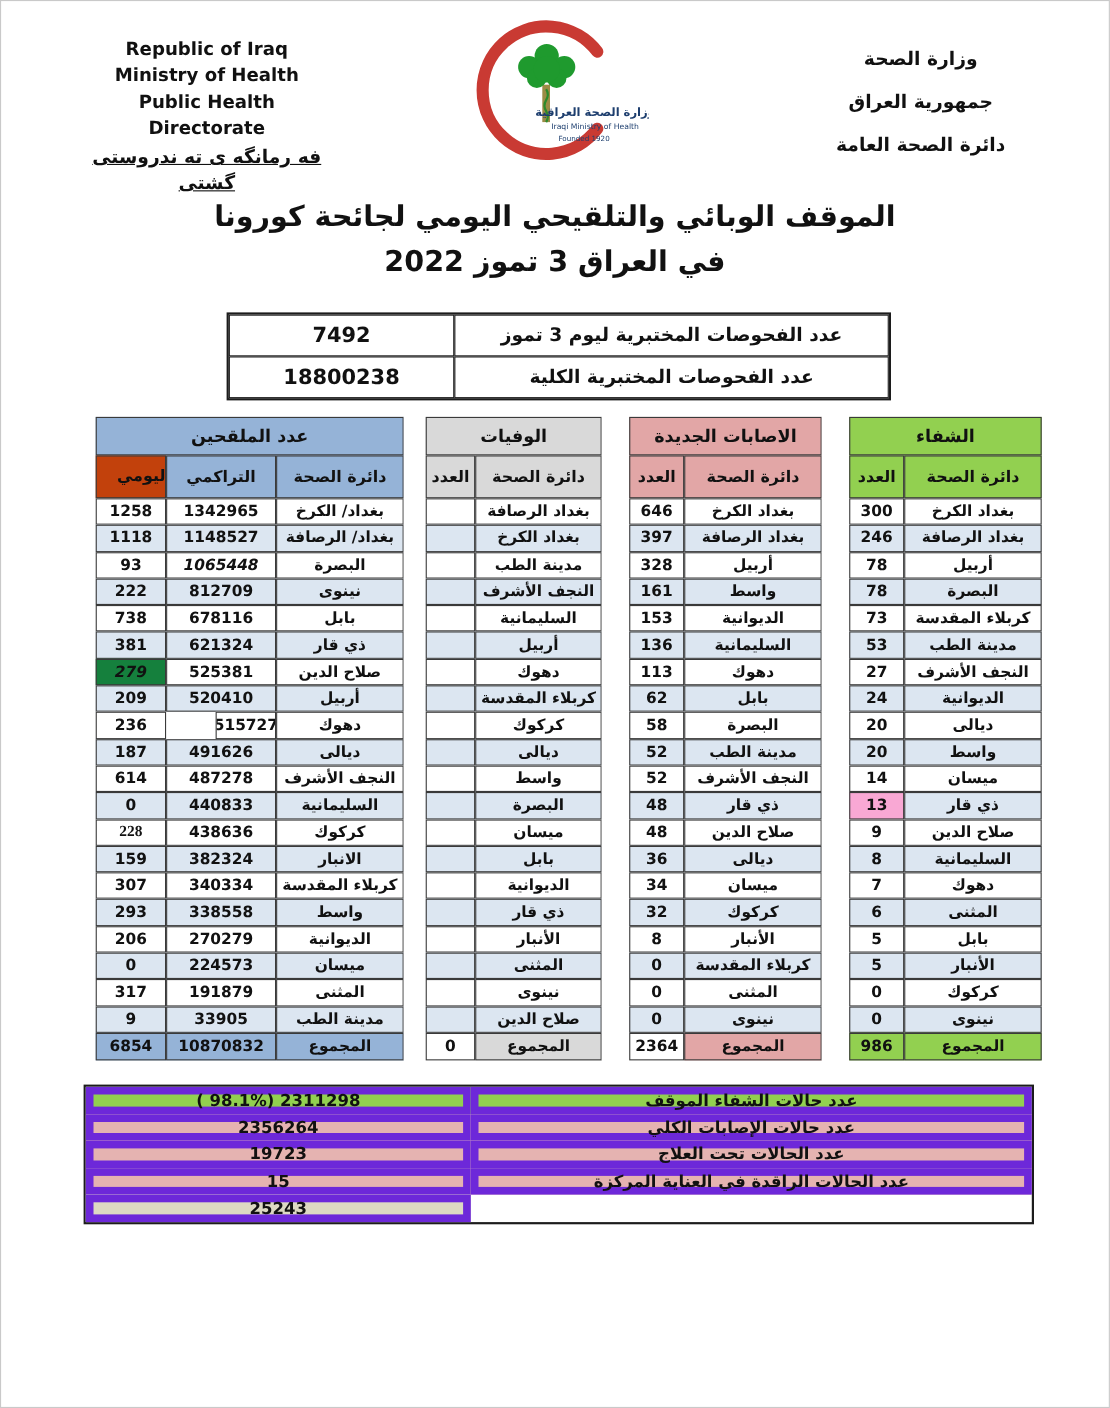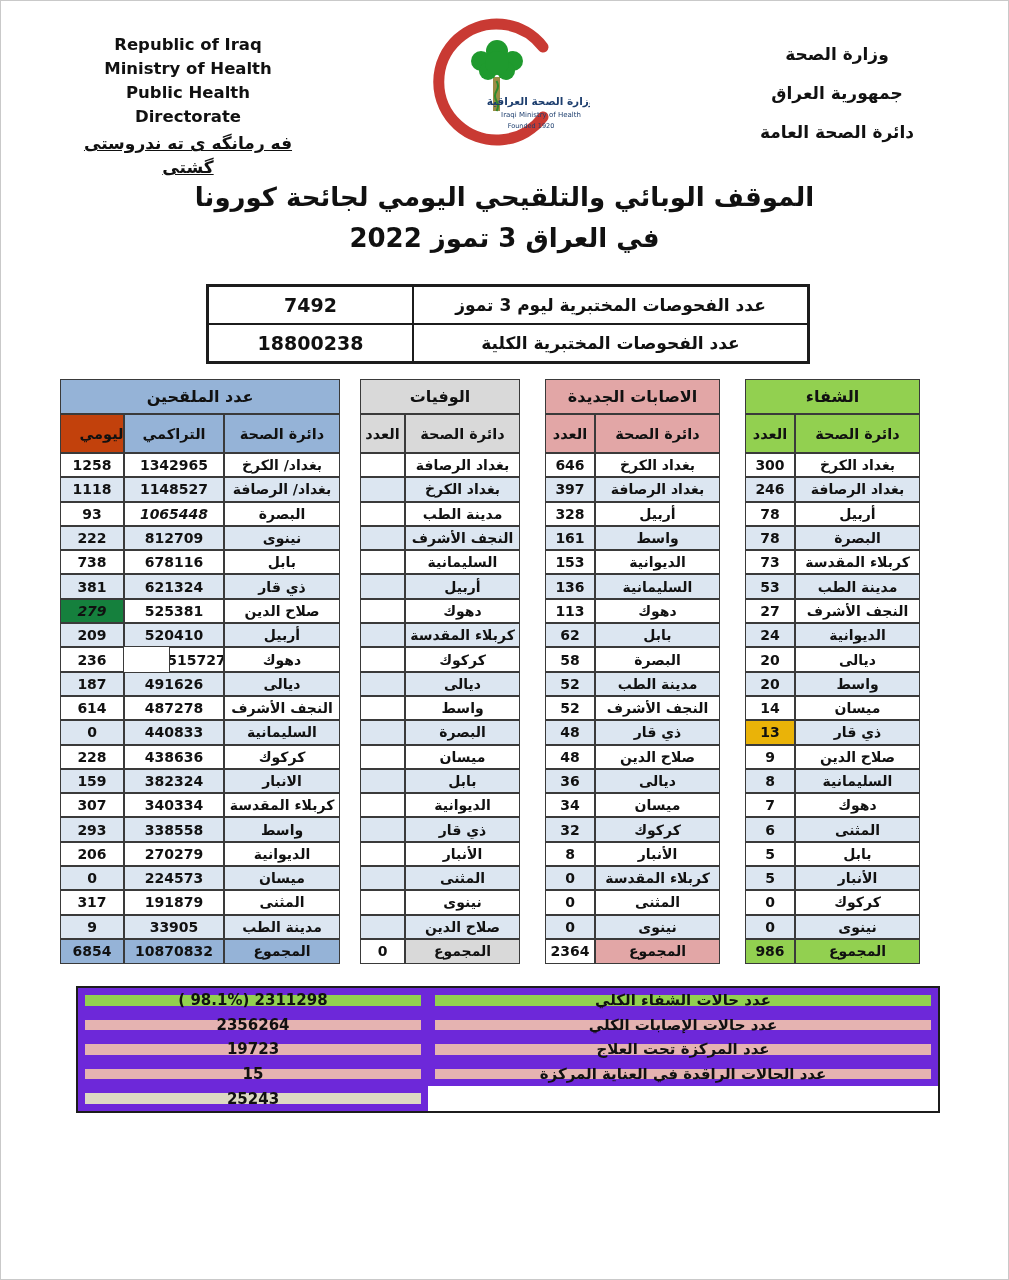--- a/index.html
+++ b/index.html
@@ -22,21 +22,21 @@
   
   .tests{position:absolute;left:205px;top:283px;display:grid;
          grid-template-columns:205px 395px;grid-auto-rows:38px;
          border:2px solid #1c1c1c;}
   .tests .cell{display:flex;align-items:center;justify-content:center;
                border:1px solid #1c1c1c;font-weight:bold;box-sizing:border-box;}
   .tests .val{font-size:19px;}
   .tests .lbl{font-size:17px;}
 
   
-  .main-grid{position:absolute;left:59px;top:378px;display:grid;
+  .main-grid{position:absolute;left:86px;top:378px;display:grid;
              grid-template-columns:64px 100px 116px 20px 45px 115px 25px 50px 125px 25px 50px 125px;
              grid-template-rows:35px 39px repeat(20,24.3px) 25px;border-radius:11px;}
   .main-grid .c{display:flex;align-items:center;justify-content:center;
                 border:1px solid #3a3a3a;font-weight:bold;font-size:14px;
                 box-sizing:border-box;overflow:hidden;white-space:nowrap;background:#fff;}
   .main-grid .sec-title{font-size:16px;}
   .main-grid .col-hdr{font-size:14.5px;}
   .main-grid .spacer{border:none;background:#fff;}
 
   
@@ -253,23 +253,23 @@
       <div class="c num" style="background: rgb(220, 230, 241);">0</div>
       <div class="c num" style="background: rgb(220, 230, 241);">440833</div>
       <div class="c gov" dir="rtl" style="background: rgb(220, 230, 241);">السليمانية</div>
       <div class="spacer"></div>
       <div class="c num" style="background: rgb(220, 230, 241);"></div>
       <div class="c gov" dir="rtl" style="background: rgb(220, 230, 241);">البصرة</div>
       <div class="spacer"></div>
       <div class="c num" style="background: rgb(220, 230, 241);">48</div>
       <div class="c gov" dir="rtl" style="background: rgb(220, 230, 241);">ذي قار</div>
       <div class="spacer"></div>
-      <div class="c num" style="background: #eab308;">13</div>
+      <div class="c num" style="background: #f9a8d4;">13</div>
       <div class="c gov" dir="rtl" style="background: rgb(220, 230, 241);">ذي قار</div>
-      <div class="c num" style="background: rgb(255, 255, 255);">228</div>
+      <div class="c num" style="background: rgb(255, 255, 255); font-family: Liberation Serif, serif;">228</div>
       <div class="c num" style="background: rgb(255, 255, 255);">438636</div>
       <div class="c gov" dir="rtl" style="background: rgb(255, 255, 255);">كركوك</div>
       <div class="spacer"></div>
       <div class="c num" style="background: rgb(255, 255, 255);"></div>
       <div class="c gov" dir="rtl" style="background: rgb(255, 255, 255);">ميسان</div>
       <div class="spacer"></div>
       <div class="c num" style="background: rgb(255, 255, 255);">48</div>
       <div class="c gov" dir="rtl" style="background: rgb(255, 255, 255);">صلاح الدين</div>
       <div class="spacer"></div>
       <div class="c num" style="background: rgb(255, 255, 255);">9</div>
@@ -367,23 +367,23 @@
       <div class="spacer"></div>
       <div class="c " style="background: rgb(255, 255, 255);">2364</div>
       <div class="c " dir="rtl" style="background: rgb(226, 166, 166);">المجموع</div>
       <div class="spacer"></div>
       <div class="c " style="background: rgb(146, 208, 80);">986</div>
       <div class="c " dir="rtl" style="background: rgb(146, 208, 80);">المجموع</div>
     </div>
 
   <div class="summary" id="summary-grid">
       <div class="c" style="background: rgb(146, 208, 80);">( 98.1%)  2311298</div>
-      <div class="c" dir="rtl" style="background: rgb(146, 208, 80);">عدد حالات الشفاء الكلي</div>
+      <div class="c" dir="rtl" style="background: rgb(146, 208, 80);">عدد حالات الشفاء الموقف</div>
       <div class="c" style="background: rgb(229, 179, 177);">2356264</div>
       <div class="c" dir="rtl" style="background: rgb(229, 179, 177);">عدد حالات الإصابات الكلي</div>
       <div class="c" style="background: rgb(229, 179, 177);">19723</div>
-      <div class="c" dir="rtl" style="background: rgb(229, 179, 177);">عدد المركزة تحت العلاج</div>
+      <div class="c" dir="rtl" style="background: rgb(229, 179, 177);">عدد الحالات تحت العلاج</div>
       <div class="c" style="background: rgb(229, 179, 177);">15</div>
       <div class="c" dir="rtl" style="background: rgb(229, 179, 177);">عدد الحالات الراقدة في العناية المركزة</div>
       <div class="c" style="background: rgb(221, 217, 195);">25243</div>
     </div>
 
 </div>
 
 </body></html>

